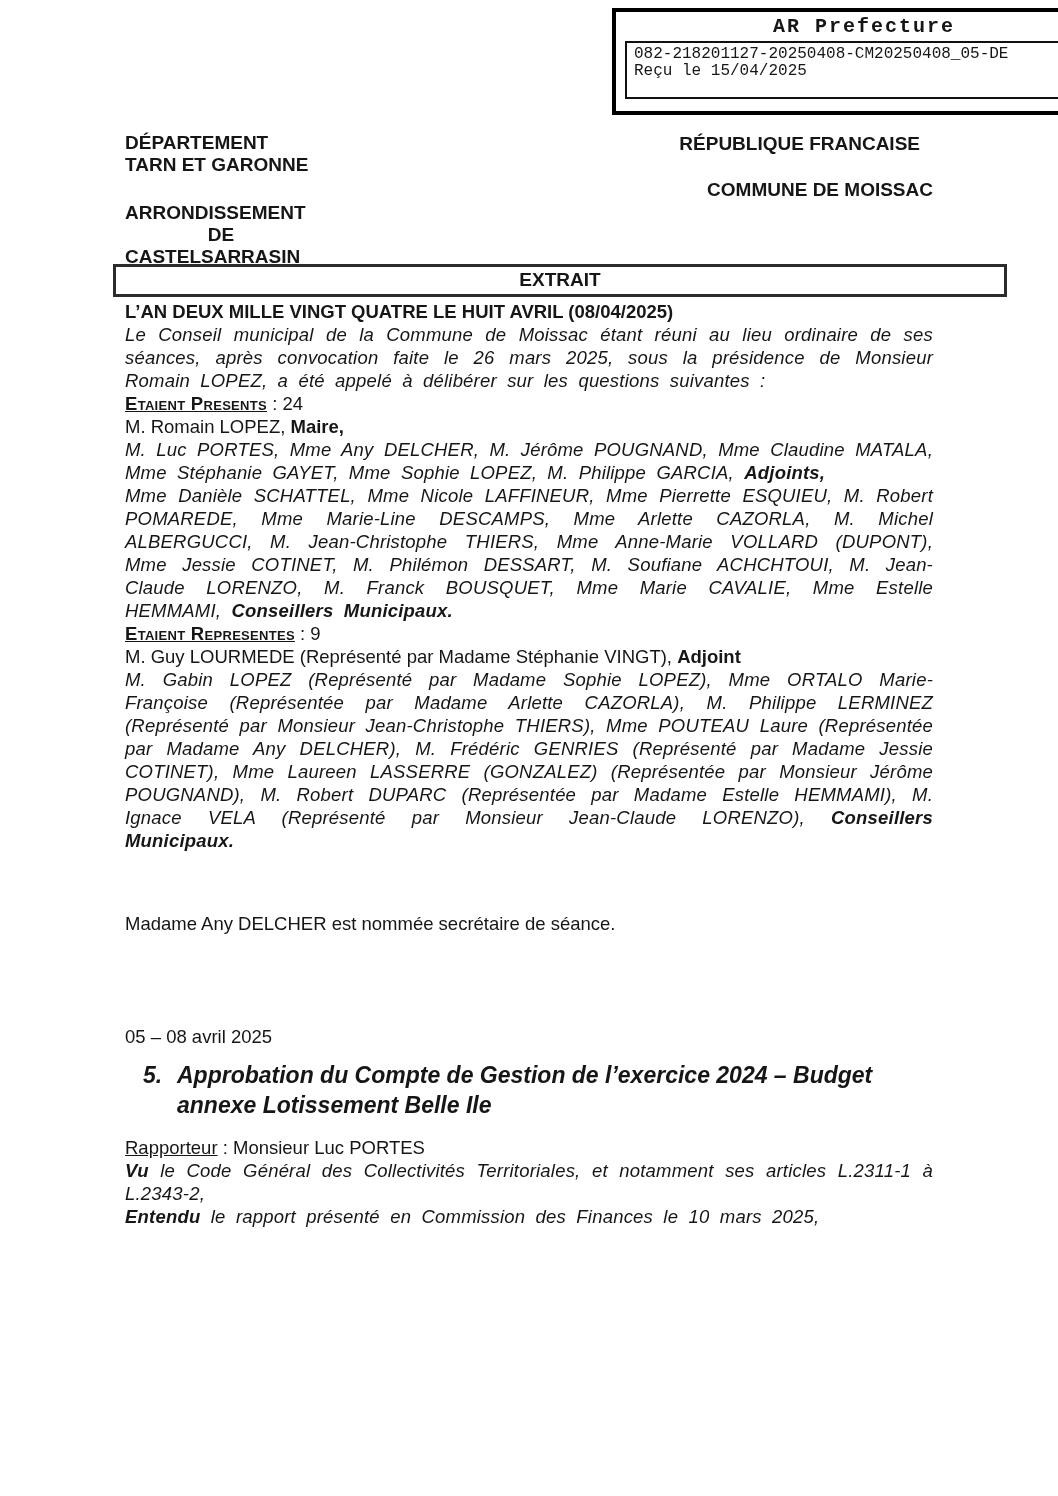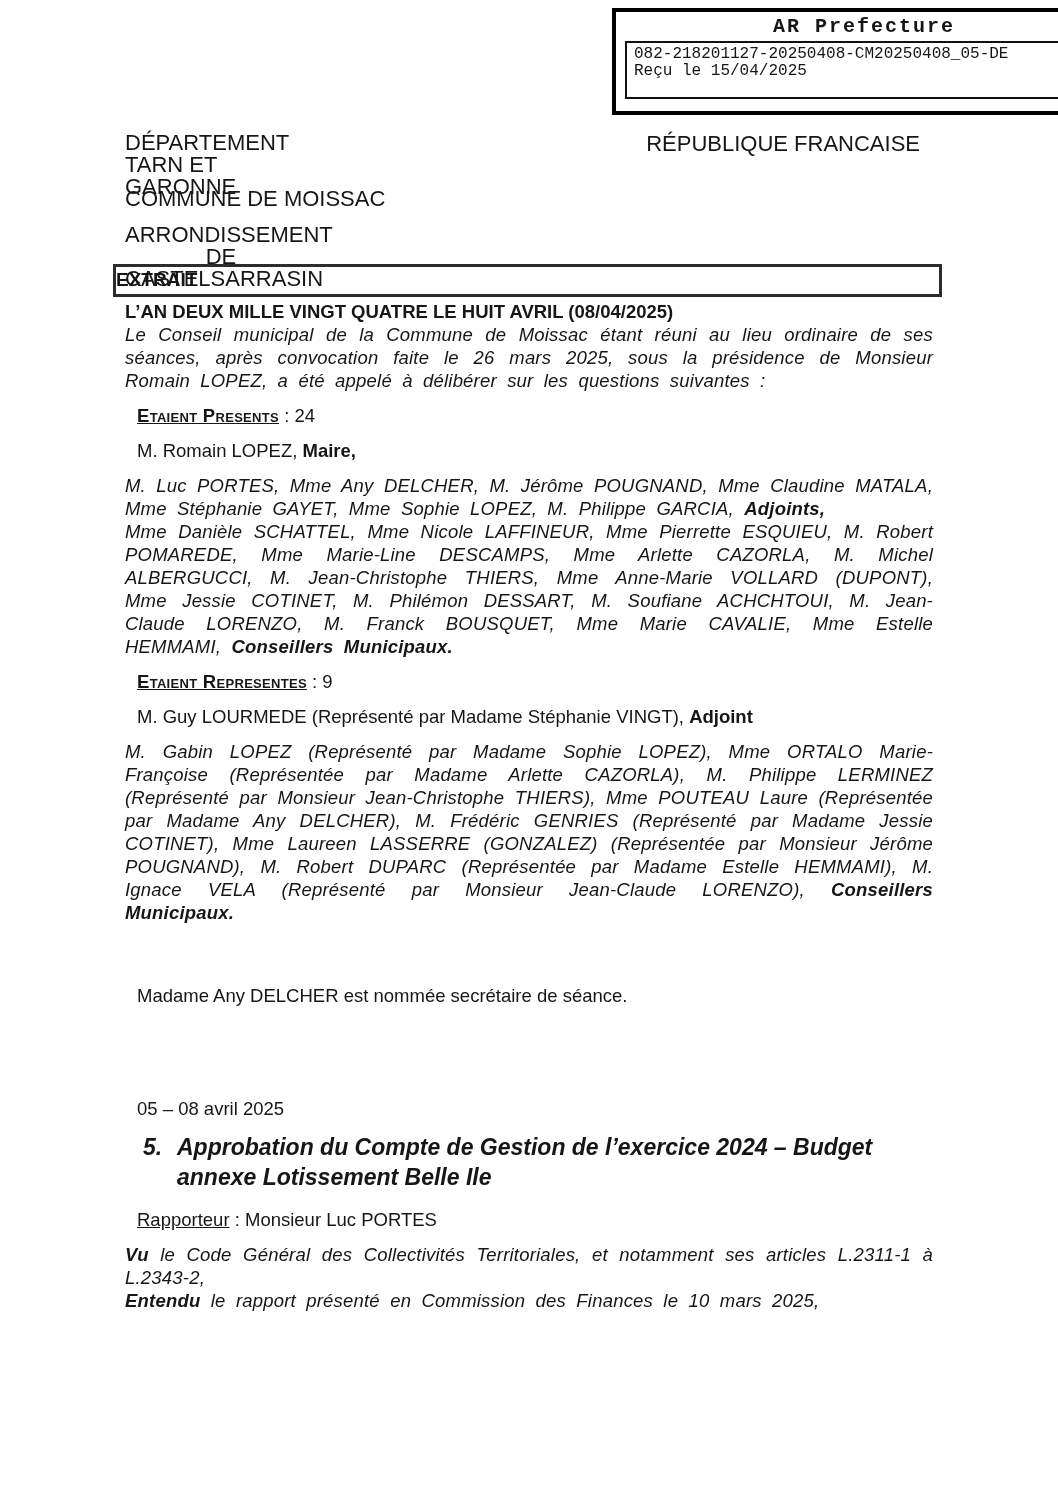--- a/index.html
+++ b/index.html
@@ -22,35 +22,35 @@
     margin:2px 8px 0 9px; border:2px solid #111; height:58px;
     box-sizing:border-box; padding:3px 7px;
     font-family:"Liberation Mono", monospace; font-size:16px; line-height:17px;
     white-space:nowrap; overflow:hidden;
   }
   
   .doc {
     position:absolute; left:125px; top:132px; width:808px;
     font-size:18.5px; line-height:23px;
   }
-  .hdr { position:relative; height:132px; font-weight:normal; font-size:22px; }
+  .hdr { position:relative; height:132px; font-weight:bold; font-size:19px; }
   .hdr-left { width:192px; line-height:22px; }
   .hdr-left .ctr { text-align:center; }
   .gap26 { height:26px; }
-  .hdr-commune { position:absolute; left:0; right:0; top:55px; text-align:left; }
+  .hdr-commune { position:absolute; left:0; right:0; top:46px; text-align:right; }
   .hdr-rep { position:absolute; right:13px; top:0; white-space:nowrap; }
 
   .title-box {
-    margin-left:-12px; width:829px; box-sizing:border-box;
-    border:3px solid #2c2c2c; font-weight:bold;
+    margin-left:-12px; width:894px; box-sizing:border-box;
+    border:3px solid #2c2c2c; text-align:center; font-weight:bold;
     font-size:19px; line-height:20px; padding:3px 0 4px;
   }
   .bline { font-weight:bold; margin-top:3px; }
   p.jus { margin:0; text-align:justify; word-spacing:5px; letter-spacing:0.2px;font-style:italic; }
-  .line { margin:12px; }
+  .line { margin:0; }
   .sc {
     font-weight:bold; font-variant:small-caps; text-decoration:underline;
     letter-spacing:0.3px;
   }
   .secretary { margin-top:60px; }
   .date-range { margin-top:90px; }
   .item-heading {
     margin-top:12px; padding-left:18px; display:flex;
     font-weight:bold; font-style:italic; font-size:23px; line-height:30px;
   }

